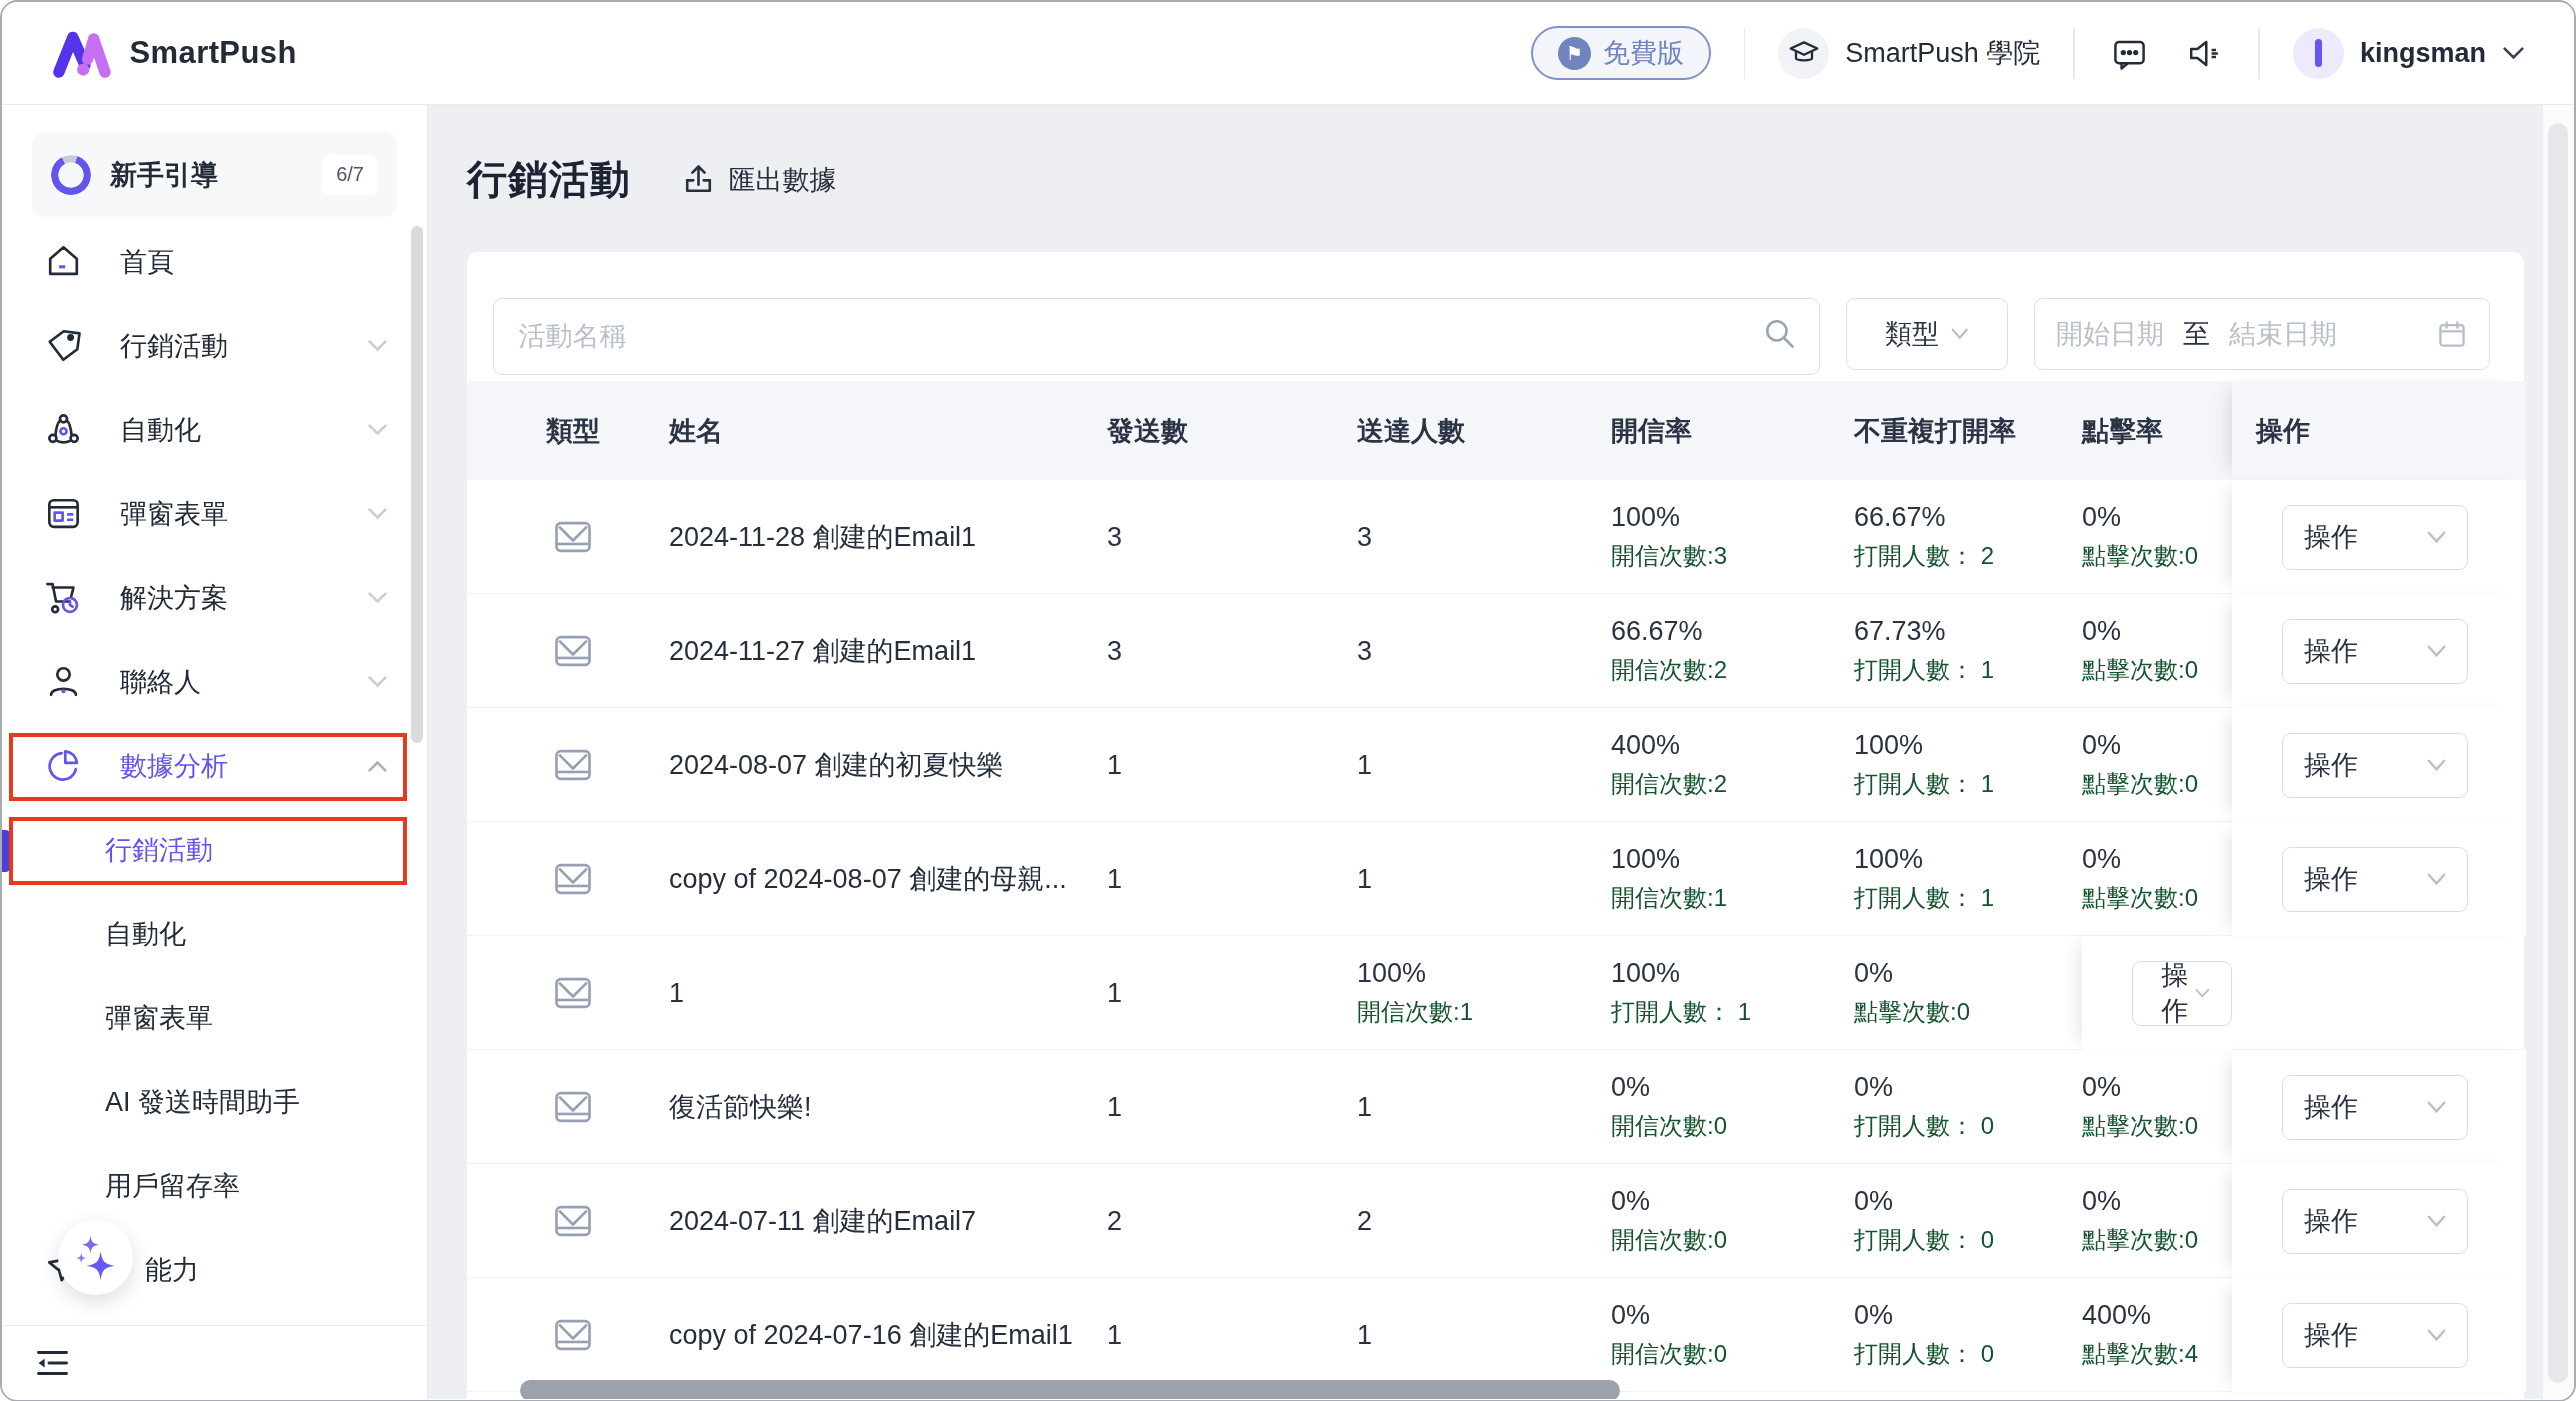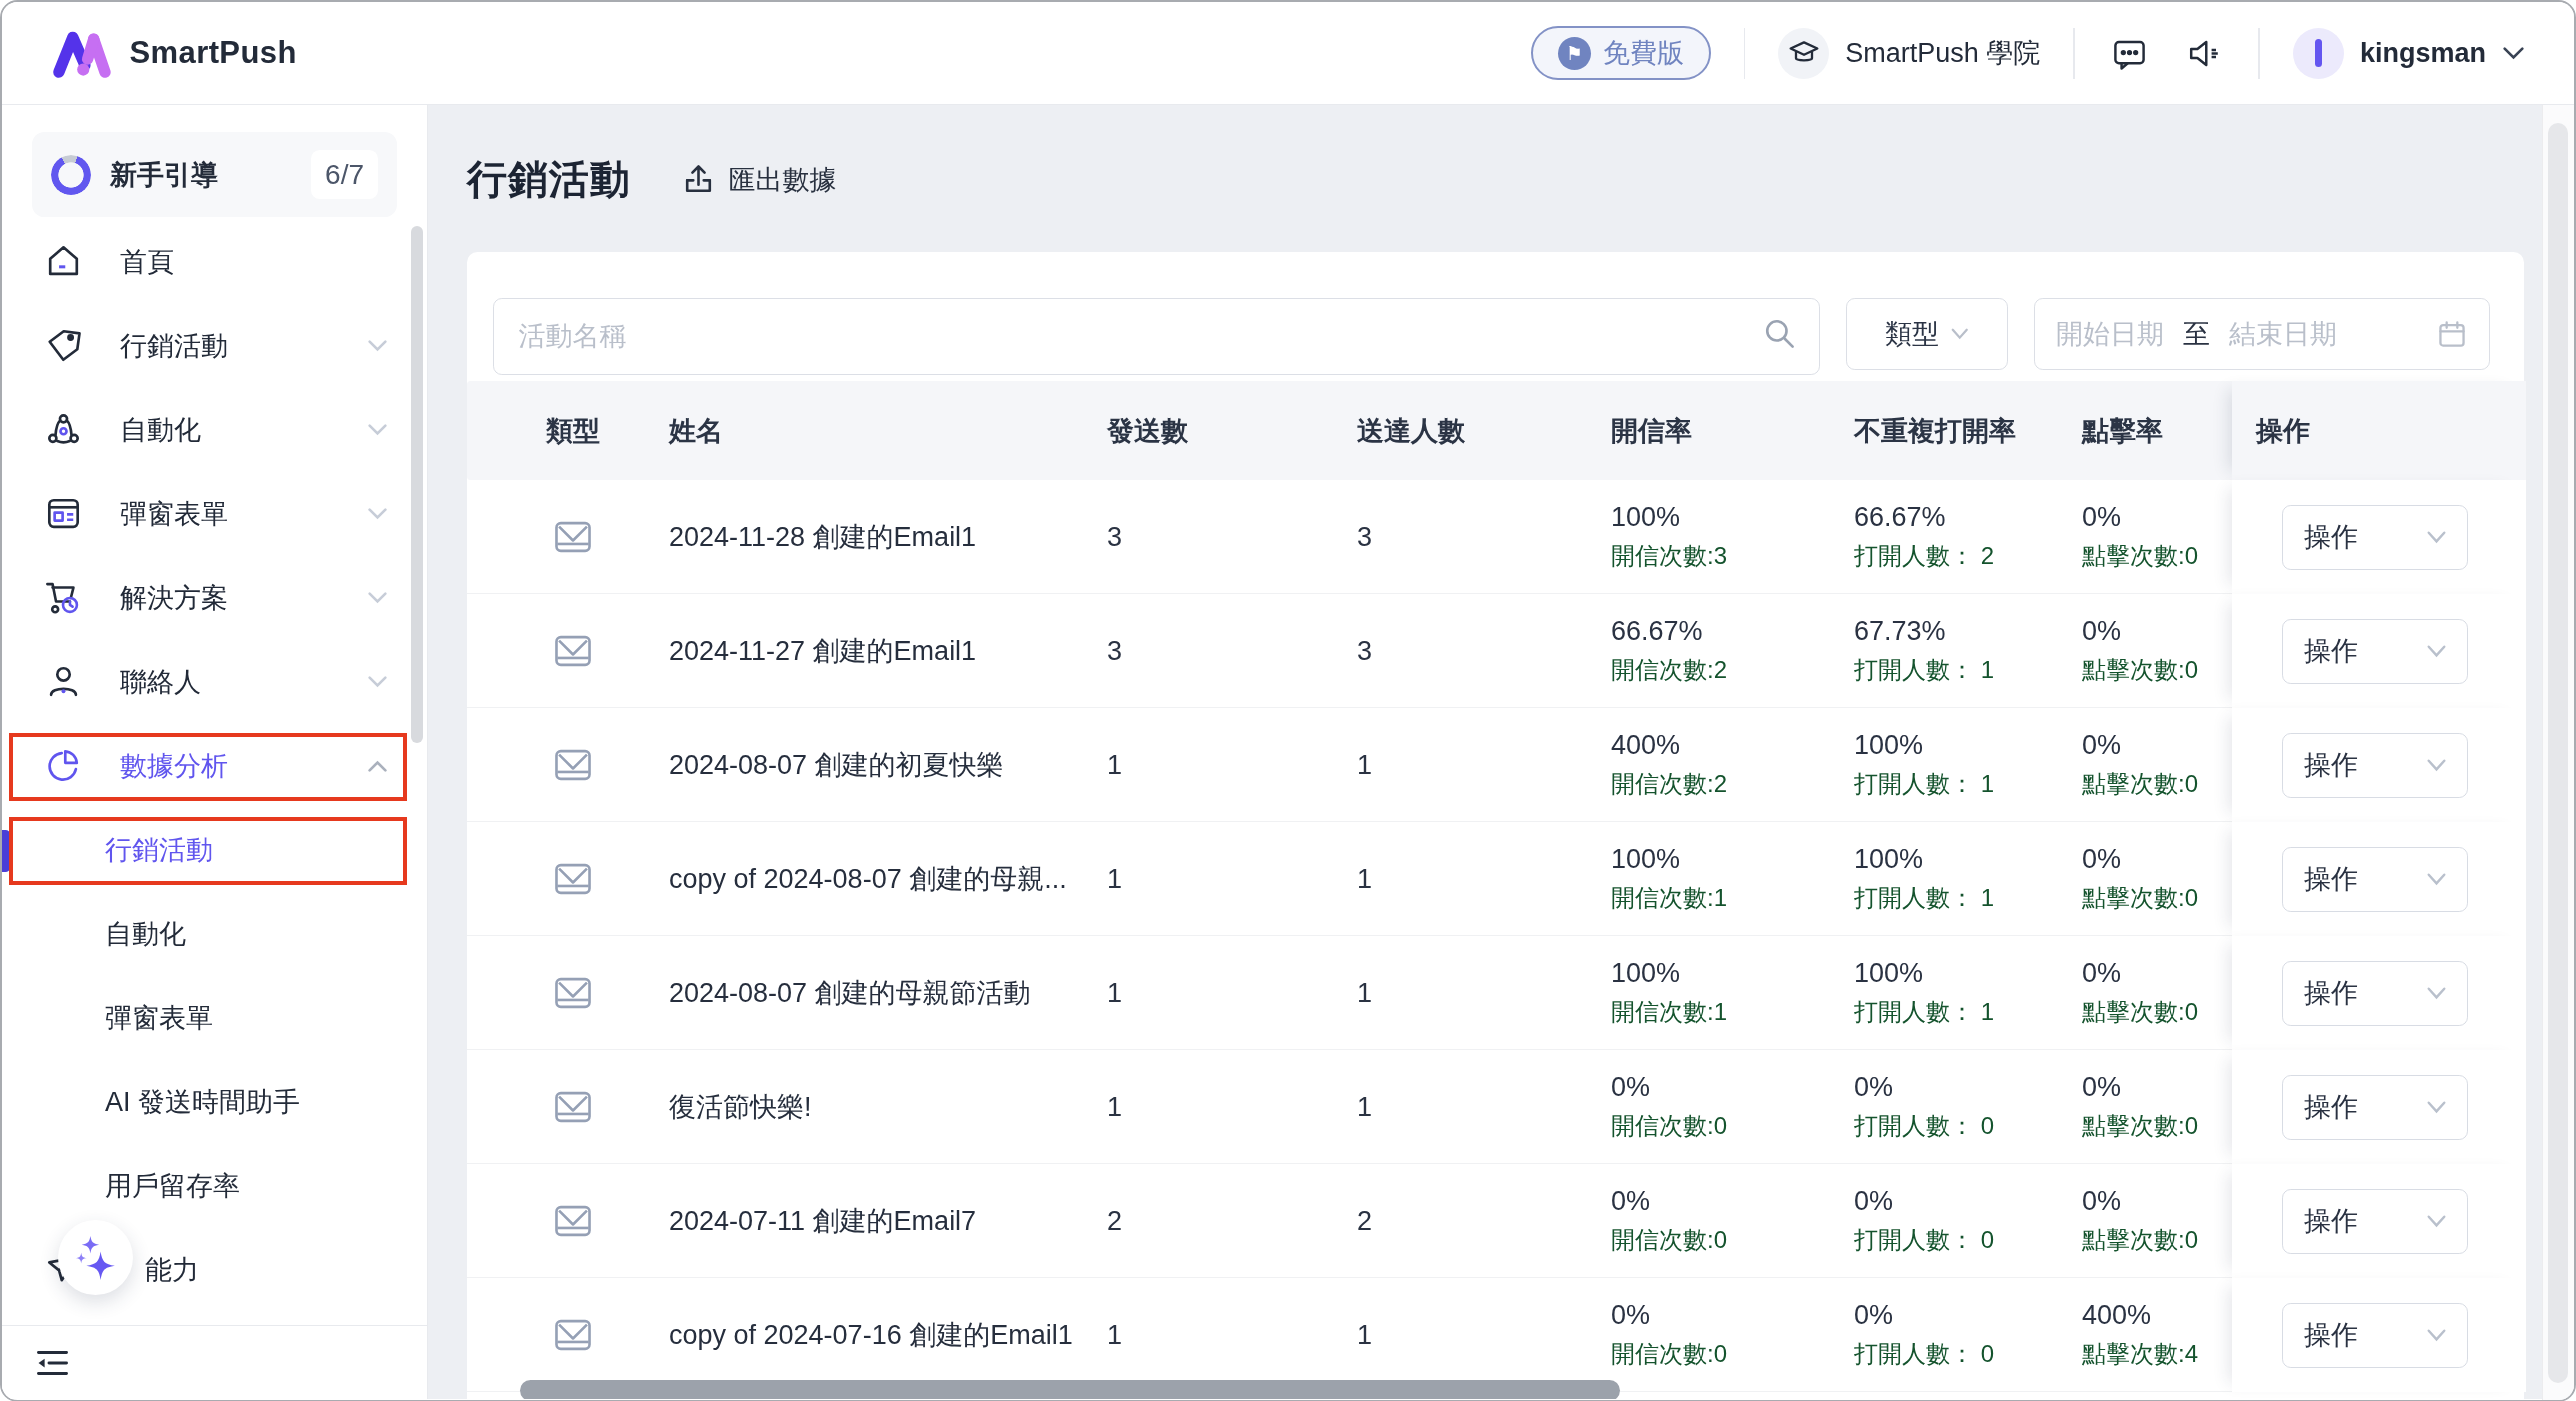--- a/index.html
+++ b/index.html
@@ -40,21 +40,21 @@
   .sidebar { position:relative; width:426px; background:#fff; border-right:0.9px solid #e8eaee;
              flex:none; }
   .onboarding-card { margin:27px 30px 0 30px; height:85px; background:#f7f8fa; border-radius:12.3px;
                      display:flex; align-items:center; padding:0 19px; gap:19px; }
   .progress-ring { width:40px; height:40px; border-radius:50%;
                    background:conic-gradient(from -28deg, #c7ccd4 0 13%, #6157ef 13% 100%);
                    -webkit-mask:radial-gradient(circle 20px at center, transparent 12.3px, #000 13px);
                    mask:radial-gradient(circle 20px at center, transparent 12.3px, #000 13px); }
   .onboarding-label { font-size:27px; font-weight:600; color:#232b39; }
   .onboarding-progress { margin-left:auto; background:#fff; border-radius:8.8px; padding:8.8px 14px;
-                         font-size:28px; color:#4c5669; }
+                         font-size:20px; color:#4c5669; }
   .menu { margin-top:2.6px; display:flex; flex-direction:column; }
   .menu-item { height:84px; display:flex; align-items:center; padding-left:40px; cursor:pointer; }
   .menu-item .mi-icon { width:42px; display:flex; justify-content:center; flex:none; }
   .menu-item .mi-label { margin-left:36px; font-size:27px; color:#222a38; }
   .menu-item .mi-chevron { margin-left:auto; margin-right:39px; display:flex; }
   .menu-item.accent .mi-label { color:#6055ee; }
   .submenu-item { height:84px; display:flex; align-items:center; padding-left:103px;
                   font-size:27px; color:#232b39; cursor:pointer; position:relative; }
   .submenu-item.active { color:#6055ee; }
   .submenu-hl { position:absolute; left:10.5px; right:23px; top:8.8px; bottom:8.8px;
@@ -571,21 +571,20 @@
   <div class="trow grid-cols">
     <span class="td-type">
       <span>
         <svg width="40" height="40" viewBox="0 0 46 46" fill="none" stroke="#95a0b5" stroke-width="3" stroke-linejoin="round">
           <rect x="4" y="7" width="38" height="32" rx="5"></rect>
           <path d="M7 11 L23 27 L39 11"></path>
           <path d="M5 31 h36"></path>
         </svg>
       </span>
     </span>
-    <span class="td-name">2024-08-07 創建的母親節活動</span>
     <span class="td-num">1</span>
     <span class="td-num">1</span>
     <span class="td-rate">
       <div class="v">100%</div>
       <div class="s">開信次數:1</div>
     </span>
     <span class="td-rate">
       <div class="v">100%</div>
       <div class="s">打開人數： 1</div>
     </span>

